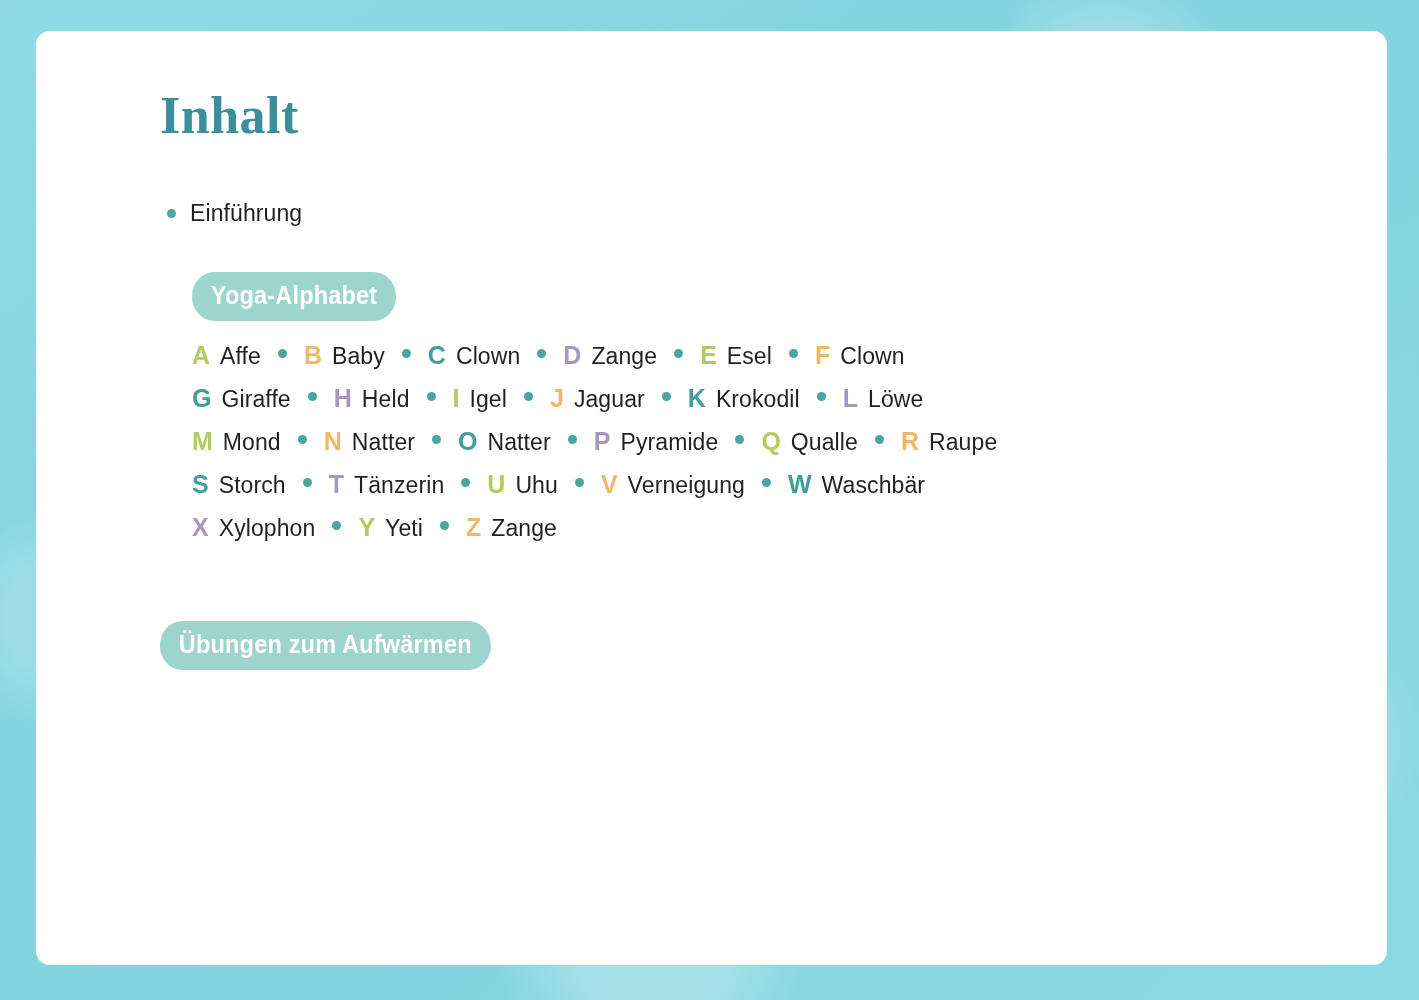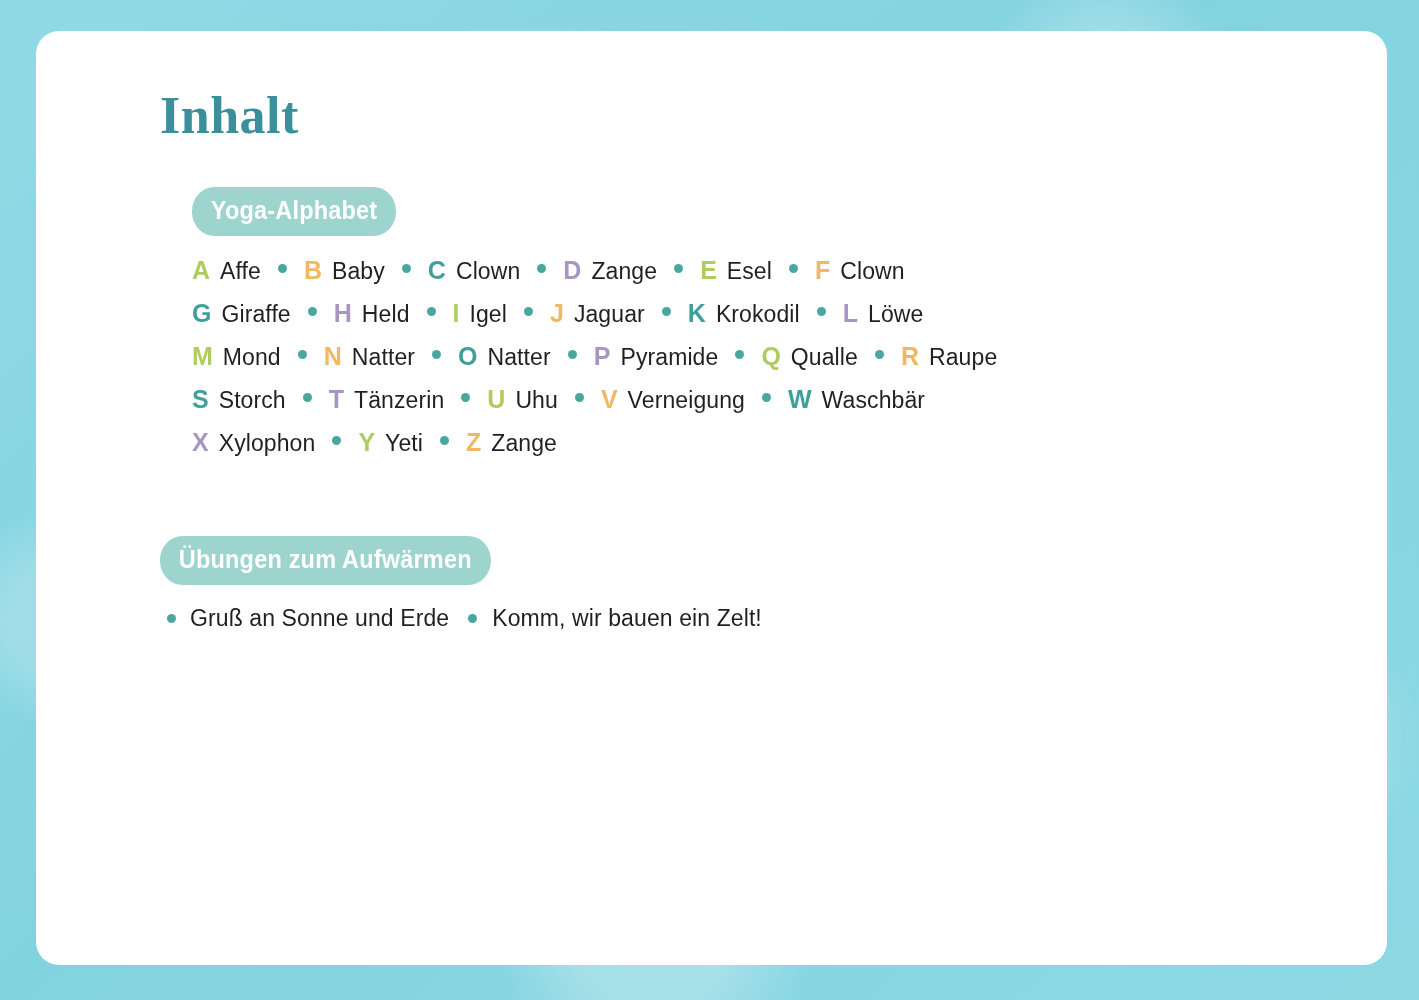--- a/index.html
+++ b/index.html
@@ -32,21 +32,21 @@
   }
 
   
   #card {
     position: absolute;
     left: 36px;
     top: 31px;
     width: 1351px;
     height: 934px;
     background: #ffffff;
-    border-radius: 23px;
+    border-radius: 14px;
   }
 
   #card-inner {
     position: absolute;
     left: 124px;
     top: 57px;
     right: 40px;
   }
 
   
@@ -164,20 +164,26 @@
 </style>
 </head>
 <body>
 
 <div id="page">
   <div id="card">
     <div id="card-inner">
 
       <h1 class="page-title">Inhalt</h1>
 
+      <ul class="lead-list">
+        <li class="lead-item">
+          <span class="dot dot-lead"></span>
+          <span>Einführung</span>
+        </li>
+      </ul>
 
       <div class="section sec-alphabet">
         <span class="badge">Yoga-Alphabet</span>
 
         <div class="alpha-rows">
 
           <div class="alpha-row">
             <span class="alpha-entry">
               <span class="alpha-letter c-green">A</span>
               <span class="alpha-word">Affe</span>
@@ -315,24 +321,18 @@
               <span class="alpha-letter c-orange">Z</span>
               <span class="alpha-word">Zange</span>
             </span>
           </div>
 
         </div>
       </div>
 
       <div class="section sec-warmup">
         <span class="badge">Übungen zum Aufwärmen</span>
-        <div class="inline-list">
-          <span class="dot"></span>
-          <span>Gruß an Sonne und Erde</span>
-          <span class="dot mid"></span>
-          <span>Komm, wir bauen ein Zelt!</span>
-        </div>
       </div>
 
 
     </div>
   </div>
 </div>
 
 </body></html>

